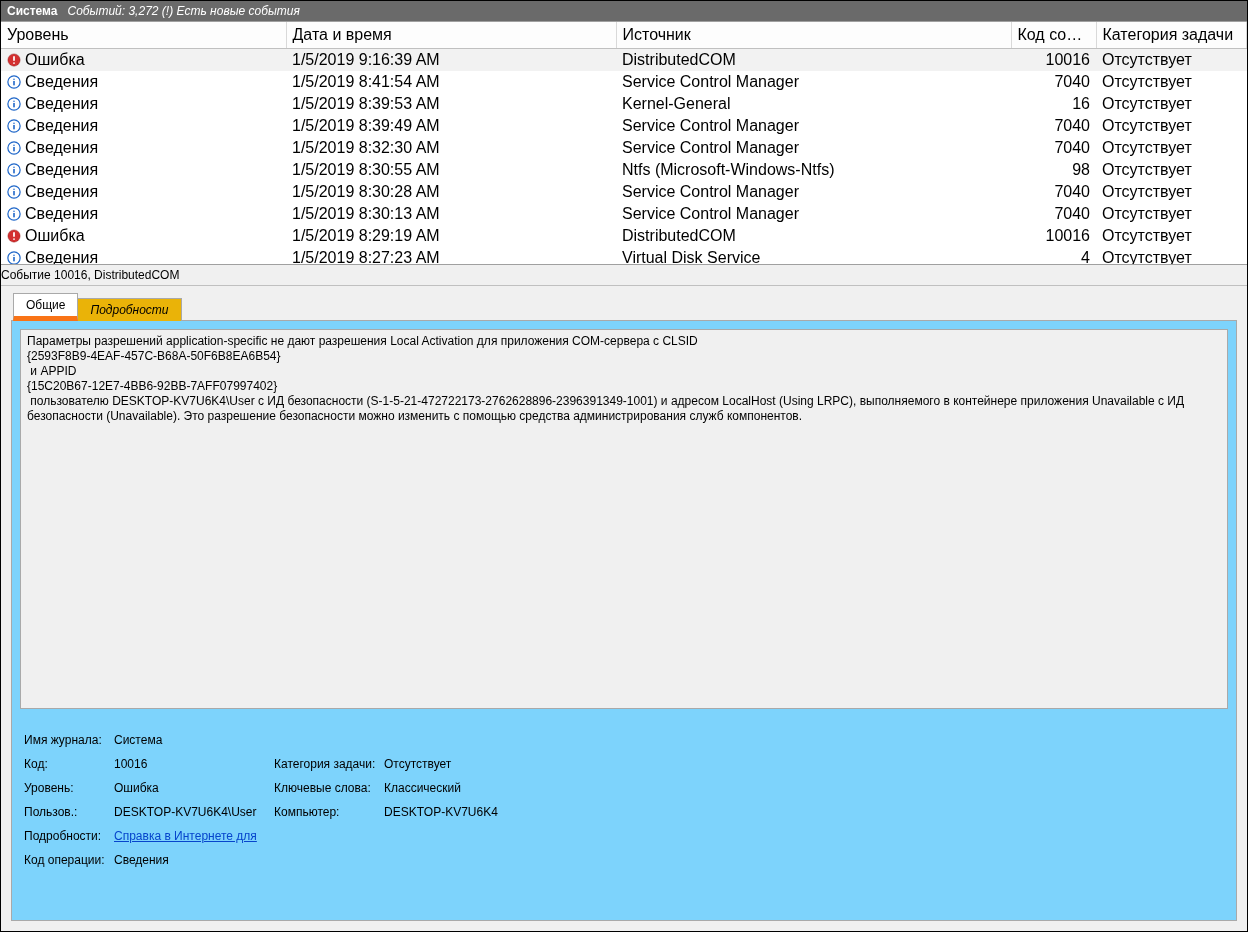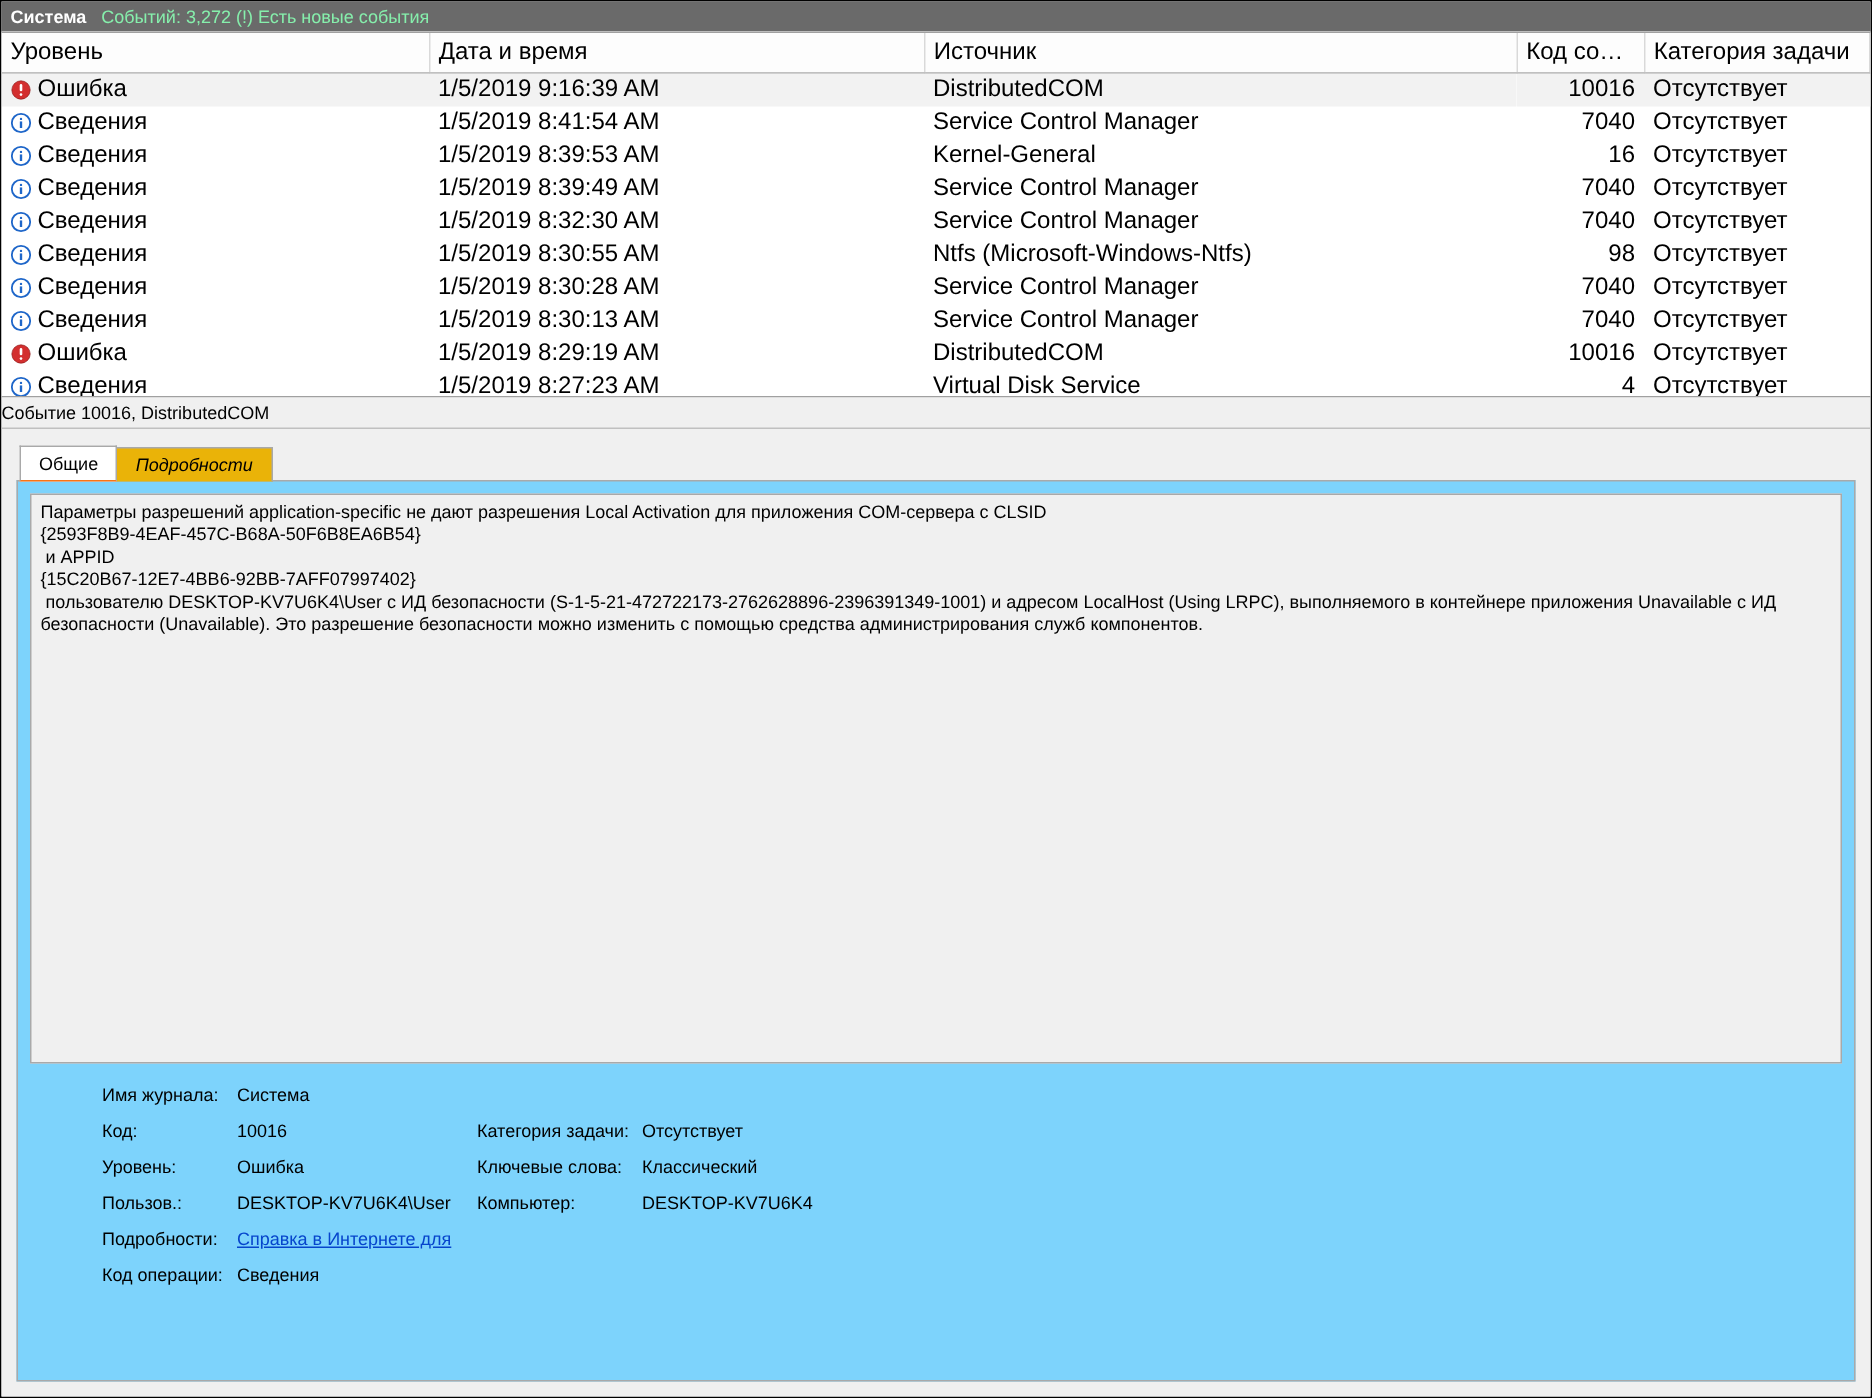--- a/index.html
+++ b/index.html
@@ -30,21 +30,22 @@
     height: 20px;
     padding: 0 6px;
     font-size: 12px;
   }
   .titlebar .title {
     font-weight: 600;
     margin-right: 10px;
   }
   .titlebar .subtitle {
     font-weight: 400;
-    color: #86efac;
+    color: #ffffff;
+    font-style: italic;
   }
   
   .list-area {
     border-top: 1px solid #a0a0a0;
     border-bottom: 1px solid #a0a0a0;
     background: #fff;
     height: 244px;
     overflow: hidden;
     box-sizing: border-box;
   }
@@ -118,21 +119,21 @@
     font-size: 12px;
     border: 1px solid #a9a9a9;
     border-bottom: none;
     background: #f0f0f0;
     position: relative;
     margin-right: -1px;
     cursor: pointer;
   }
   .tab.active {
     background: #fff;
-    border-bottom: 1px solid #f97316;
+    border-bottom: 5px solid #f97316;
     z-index: 2;
     top: 1px;
   }
   .tab:not(.active) {
     background: #eab308;
     top: 1px;
     font-style: italic;
   }
   .tab-body {
     flex: 1 1 auto;
@@ -154,22 +155,21 @@
     overflow: hidden;
     white-space: pre-wrap;
   }
   .meta {
     padding: 6px 12px 10px 12px;
     font-size: 12px;
   }
   .meta-row {
     display: flex;
     height: 24px;
-    align-items: flex-start;
-    margin-left: 44px;
+    align-items: flex-end;
   }
   .meta-row .lbl1 { width: 90px; }
   .meta-row .val1 { width: 160px; }
   .meta-row .lbl2 { width: 110px; }
   .meta-row .val2 { flex: 1; }
   .link {
     color: #0645cc;
     text-decoration: underline;
     cursor: pointer;
   }

